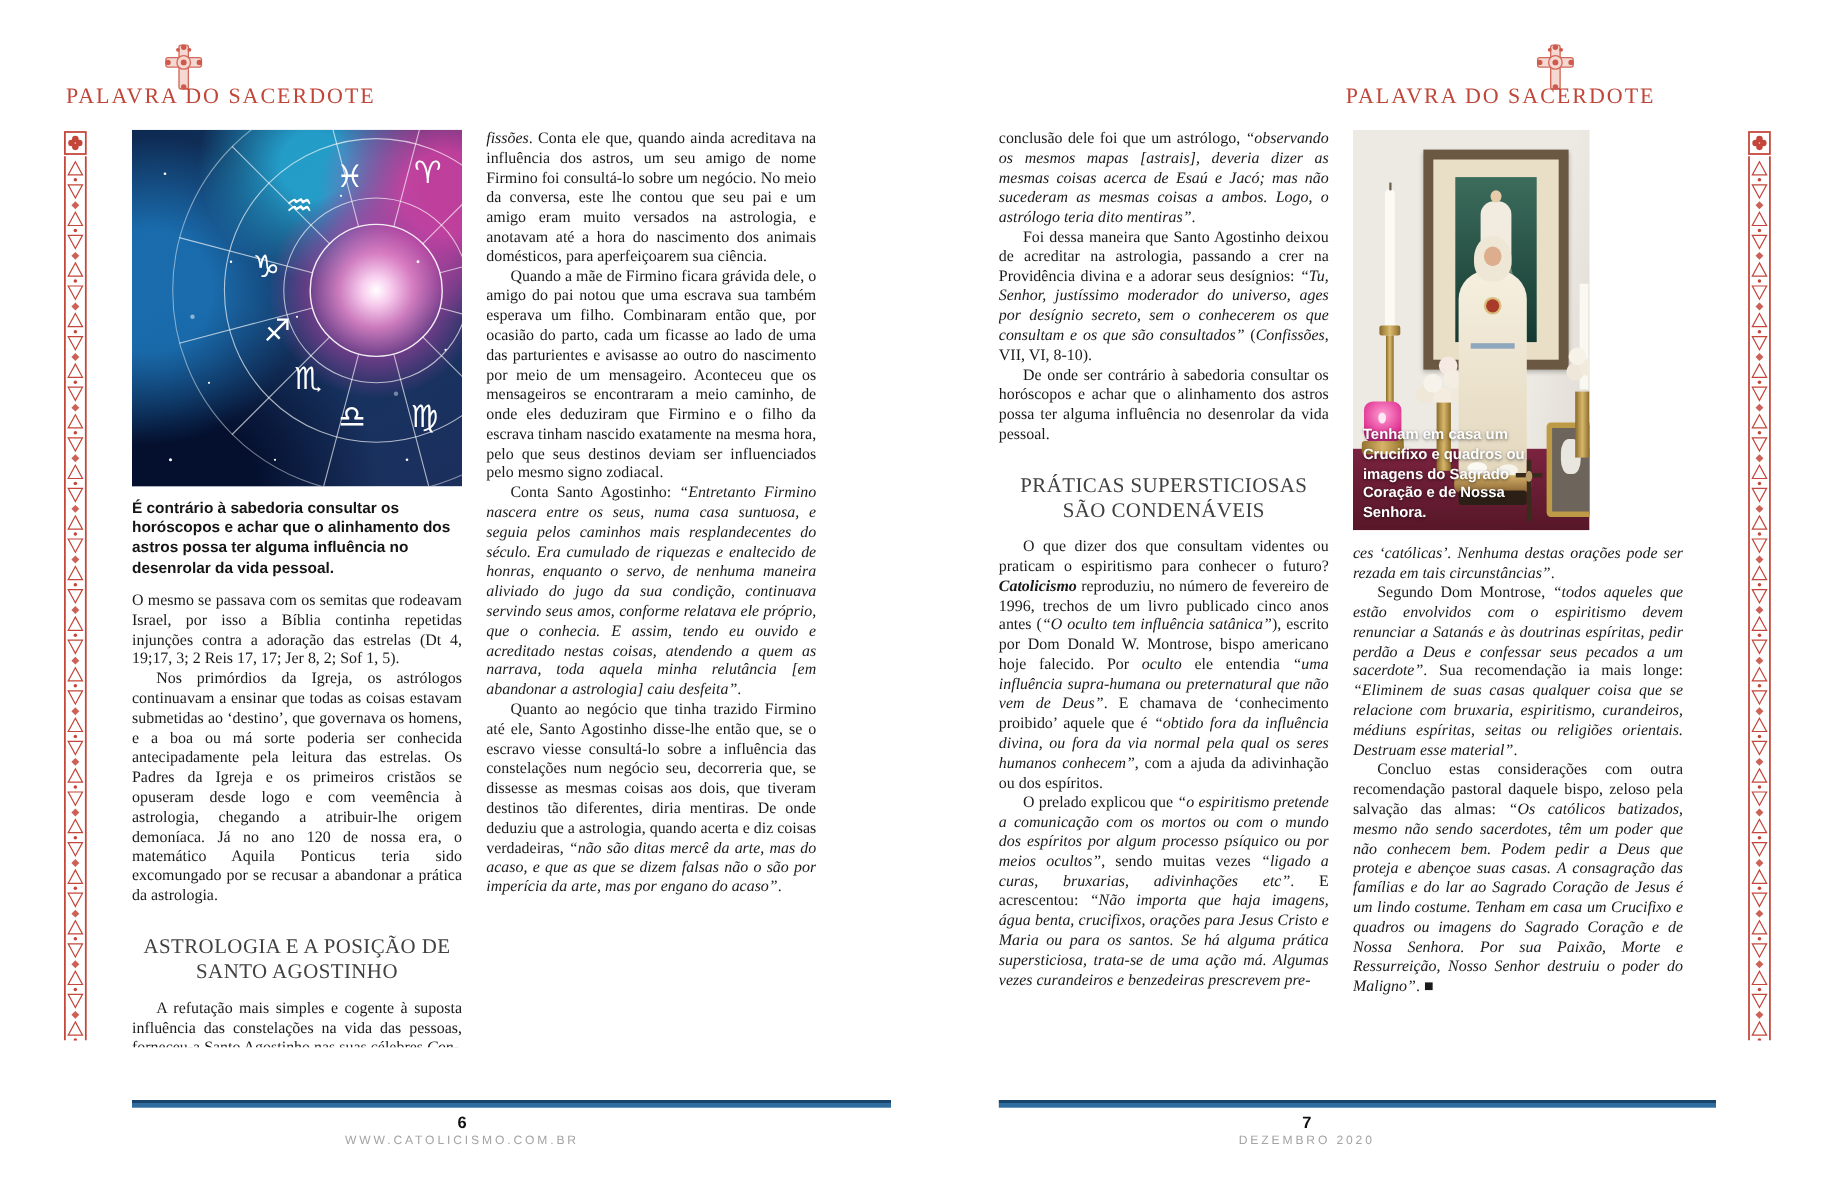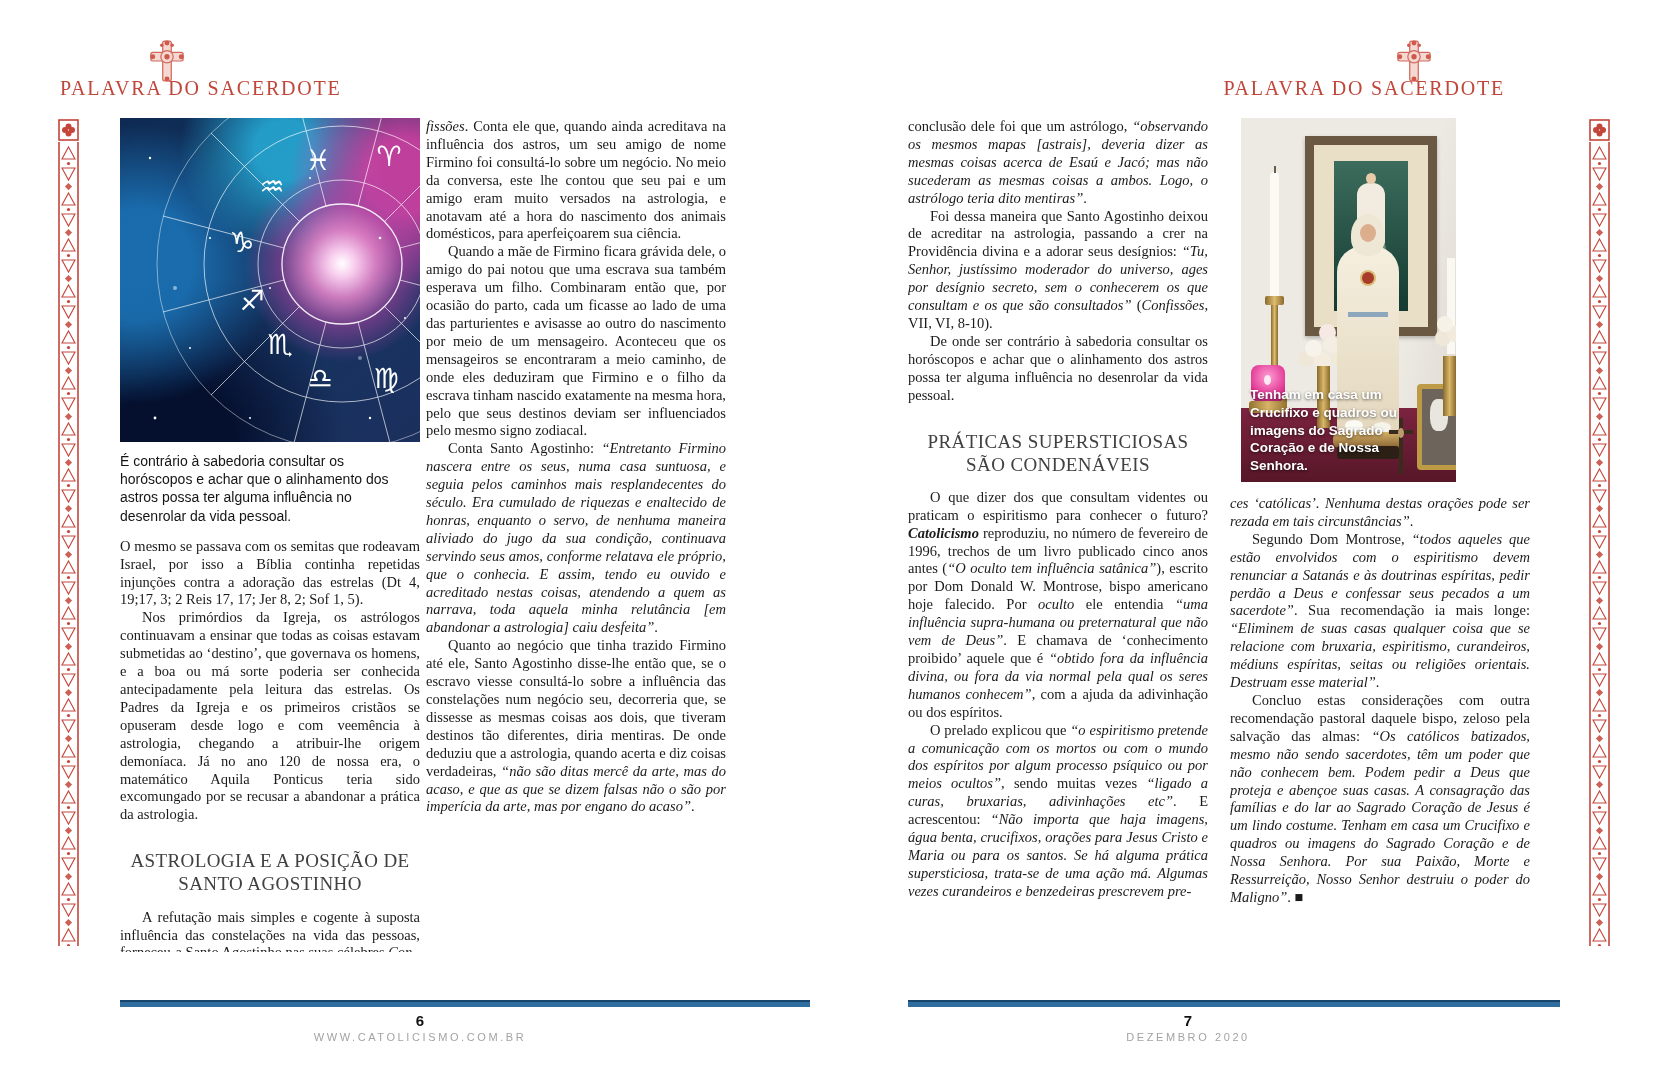--- a/index.html
+++ b/index.html
@@ -14,37 +14,37 @@
 
   
   .border-strip{position:absolute;top:118px;}
 
   
   .col{position:absolute;top:118px;width:300px;height:834px;overflow:hidden;}
   .para{font-size:14.5px;line-height:17.9px;text-align:justify;color:#1a1a1a;}
   .para.ind{text-indent:22px;}
   .sec-heading{font-size:19px;line-height:1.22;text-align:center;margin:25px 4px 13px;
        color:#404040;letter-spacing:.4px;}
-  .caption-bold{font-family:"Liberation Sans",sans-serif;font-weight:normal;font-size:14px;
+  .caption-bold{font-family:"Liberation Sans",sans-serif;font-weight:bold;font-size:14px;
        line-height:1.3;color:#141414;margin:10px 0 13px;}
 
   
   .zodiac{position:relative;width:300px;height:324px;overflow:hidden;
     background:
       radial-gradient(circle at 74% 45%, #ffffff 0px, #f8cdee 13px, rgba(235,135,205,.85) 34px, rgba(185,70,170,.5) 62px, rgba(130,45,150,0) 98px),
       radial-gradient(circle at 95% 18%, rgba(220,65,165,.85) 0 38px, rgba(220,65,165,0) 115px),
       radial-gradient(circle at 55% 10%, rgba(38,168,212,.9) 0 30px, rgba(38,168,212,0) 105px),
       radial-gradient(circle at 6% 45%, rgba(28,122,192,.8) 0 55px, rgba(28,122,192,0) 140px),
       radial-gradient(circle at 18% 100%, rgba(4,14,44,.95) 0 60px, rgba(4,14,44,0) 170px),
       linear-gradient(145deg,#0e2a52 0%,#133663 45%,#1c2f5d 100%);}
   .zwheel{position:absolute;left:0;top:0;}
 
   
   .altar{position:relative;width:215px;height:364px;overflow:hidden;margin-bottom:13px;
-       background:linear-gradient(100deg,#edeae4 0 72%,#ded8d0);margin-left:11px;}
+       background:linear-gradient(100deg,#edeae4 0 72%,#ded8d0);}
   .altar div{position:absolute;}
   .a-table{left:0;bottom:0;width:215px;height:74px;background:linear-gradient(#7b2340,#571728);}
   .a-frame{left:64px;top:18px;width:132px;height:200px;background:#6b5843;box-shadow:0 2px 4px rgba(0,0,0,.25);}
   .a-mat{left:9px;top:9px;width:114px;height:182px;background:#e9dfc6;}
   .a-pic{left:20px;top:16px;width:74px;height:150px;background:linear-gradient(#3c6c5c,#143a31);overflow:hidden;}
   .a-jhead{left:32px;top:12px;width:10px;height:11px;border-radius:50%;background:#e8cba8;}
   .a-jbody{left:23px;top:22px;width:28px;height:62px;border-radius:12px 12px 4px 4px;background:#f2ece0;}
   .a-ray-red{left:28px;top:40px;width:11px;height:72px;background:linear-gradient(rgba(214,92,72,.95),rgba(214,92,72,.1));transform:rotate(14deg);}
   .a-ray-pale{left:38px;top:40px;width:11px;height:72px;background:linear-gradient(rgba(240,233,214,.95),rgba(240,233,214,.08));transform:rotate(-14deg);}
   .a-candle1{left:29px;top:54px;width:9px;height:124px;background:#fbfaf5;border-radius:4px 4px 0 0;}
@@ -253,21 +253,21 @@
   </div>
   <div class="caption-bold">É contrário à sabedoria consultar os horóscopos e achar que o alinhamento dos astros possa ter alguma influência no desenrolar da vida pessoal.</div>
   <div class="flow">
       <div class="para">O mesmo se passava com os semitas que rodeavam Israel, por isso a Bíblia continha repetidas injunções contra a adoração das estrelas (Dt 4, 19;17, 3; 2 Reis 17, 17; Jer 8, 2; Sof 1, 5).</div>
       <div class="para ind">Nos primórdios da Igreja, os astrólogos continuavam a ensinar que todas as coisas estavam submetidas ao ‘destino’, que governava os homens, e a boa ou má sorte poderia ser conhecida antecipadamente pela leitura das estrelas. Os Padres da Igreja e os primeiros cristãos se opuseram desde logo e com veemência à astrologia, chegando a atribuir-lhe origem demoníaca. Já no ano 120 de nossa era, o matemático Aquila Ponticus teria sido excomungado por se recusar a abandonar a prática da astrologia.</div>
       <div class="sec-heading">ASTROLOGIA E A POSIÇÃO DE SANTO AGOSTINHO</div>
       <div class="para ind">A refutação mais simples e cogente à suposta influência das constelações na vida das pessoas, forneceu-a Santo Agostinho nas suas célebres <i>Con-</i></div>
     </div>
 </div>
 
-<div class="col" style="left:426px;">
+<div class="col" style="left:442px;">
   <div class="flow">
       <div class="para"><i>fissões</i>. Conta ele que, quando ainda acreditava na influência dos astros, um seu amigo de nome Firmino foi consultá-lo sobre um negócio. No meio da conversa, este lhe contou que seu pai e um amigo eram muito versados na astrologia, e anotavam até a hora do nascimento dos animais domésticos, para aperfeiçoarem sua ciência.</div>
       <div class="para ind">Quando a mãe de Firmino ficara grávida dele, o amigo do pai notou que uma escrava sua também esperava um filho. Combinaram então que, por ocasião do parto, cada um ficasse ao lado de uma das parturientes e avisasse ao outro do nascimento por meio de um mensageiro. Aconteceu que os mensageiros se encontraram a meio caminho, de onde eles deduziram que Firmino e o filho da escrava tinham nascido exatamente na mesma hora, pelo que seus destinos deviam ser influenciados pelo mesmo signo zodiacal.</div>
       <div class="para ind">Conta Santo Agostinho: <i>“Entretanto Firmino nascera entre os seus, numa casa suntuosa, e seguia pelos caminhos mais resplandecentes do século. Era cumulado de riquezas e enaltecido de honras, enquanto o servo, de nenhuma maneira aliviado do jugo da sua condição, continuava servindo seus amos, conforme relatava ele próprio, que o conhecia. E assim, tendo eu ouvido e acreditado nestas coisas, atendendo a quem as narrava, toda aquela minha relutância [em abandonar a astrologia] caiu desfeita”</i>.</div>
       <div class="para ind">Quanto ao negócio que tinha trazido Firmino até ele, Santo Agostinho disse-lhe então que, se o escravo viesse consultá-lo sobre a influência das constelações num negócio seu, decorreria que, se dissesse as mesmas coisas aos dois, que tiveram destinos tão diferentes, diria mentiras. De onde deduziu que a astrologia, quando acerta e diz coisas verdadeiras, <i>“não são ditas mercê da arte, mas do acaso, e que as que se dizem falsas não o são por imperícia da arte, mas por engano do acaso”</i>.</div>
     </div>
 </div>
 
 <div class="col" style="left:908px;">
   <div class="flow">

